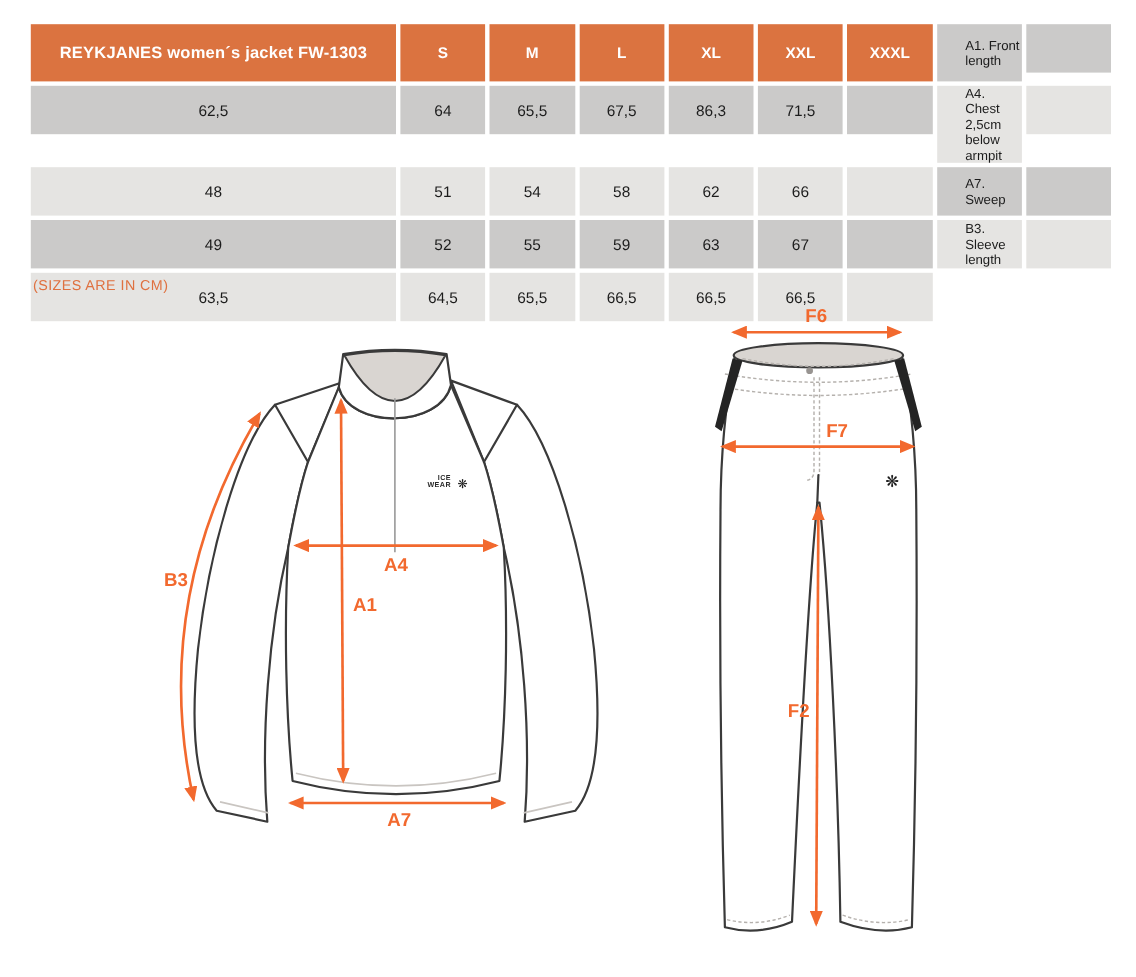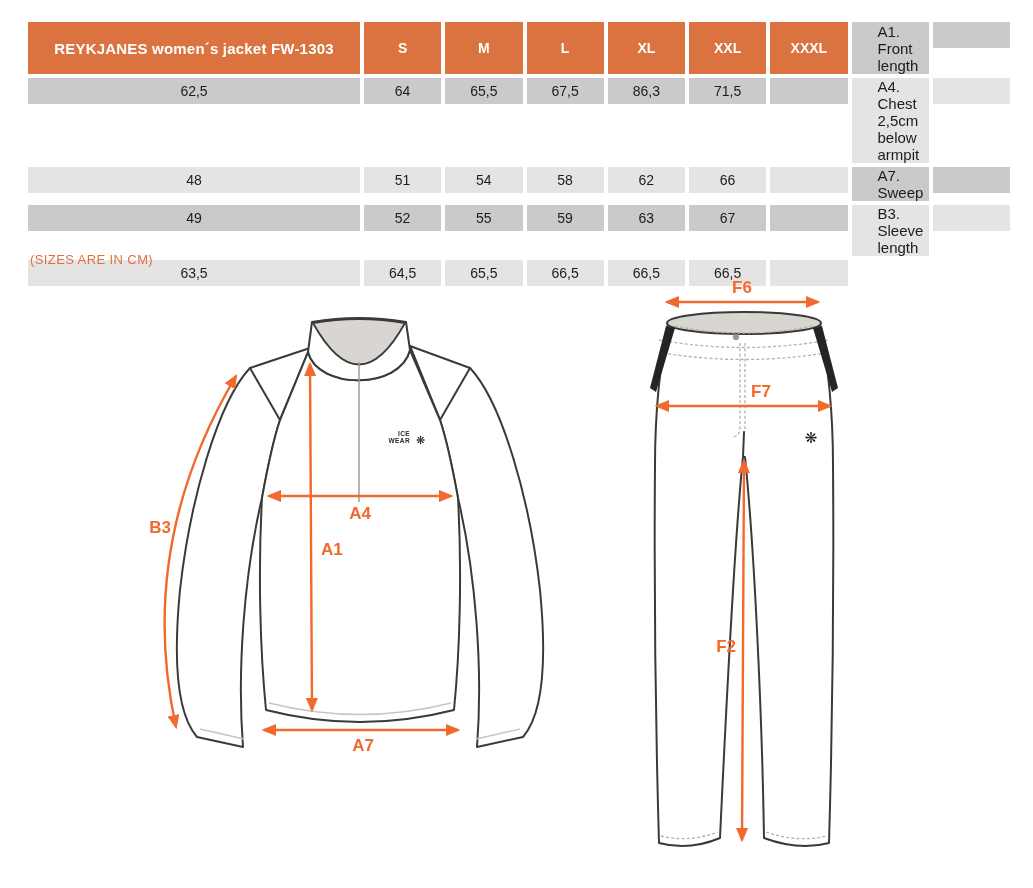--- a/index.html
+++ b/index.html
@@ -10,22 +10,22 @@
   
   .size-table{
     position:absolute;left:28px;top:22px;width:982px;
     display:grid;grid-template-columns:332px repeat(8,1fr);
     gap:4px;background:#fff;
   }
   .cell{display:flex;align-items:center;justify-content:center;
         font-size:14px;color:#1c1c1c;}
   .cell.header{background:#DB7340;color:#fff;font-weight:bold;height:52px;font-size:14px;}
   .cell.title{font-size:15px;letter-spacing:.2px;}
-  .cell.label{justify-content:flex-start;padding-left:26px;font-size:15px;}
-  .cell.data{height:26px;}
+  .cell.label{justify-content:flex-start;padding-left:26px;font-size:12px;}
+  .cell.data{height:44px;}
   .r-dark{background:#CBCAC9;}
   .r-light{background:#E5E4E2;}
   
   .sizes-note{
     position:absolute;left:30px;top:252px;color:#DF7140;
     font-size:13px;letter-spacing:.4px;
   }
   
   .jacket-svg{position:absolute;left:120px;top:290px;}
   .pants-svg{position:absolute;left:630px;top:280px;}

